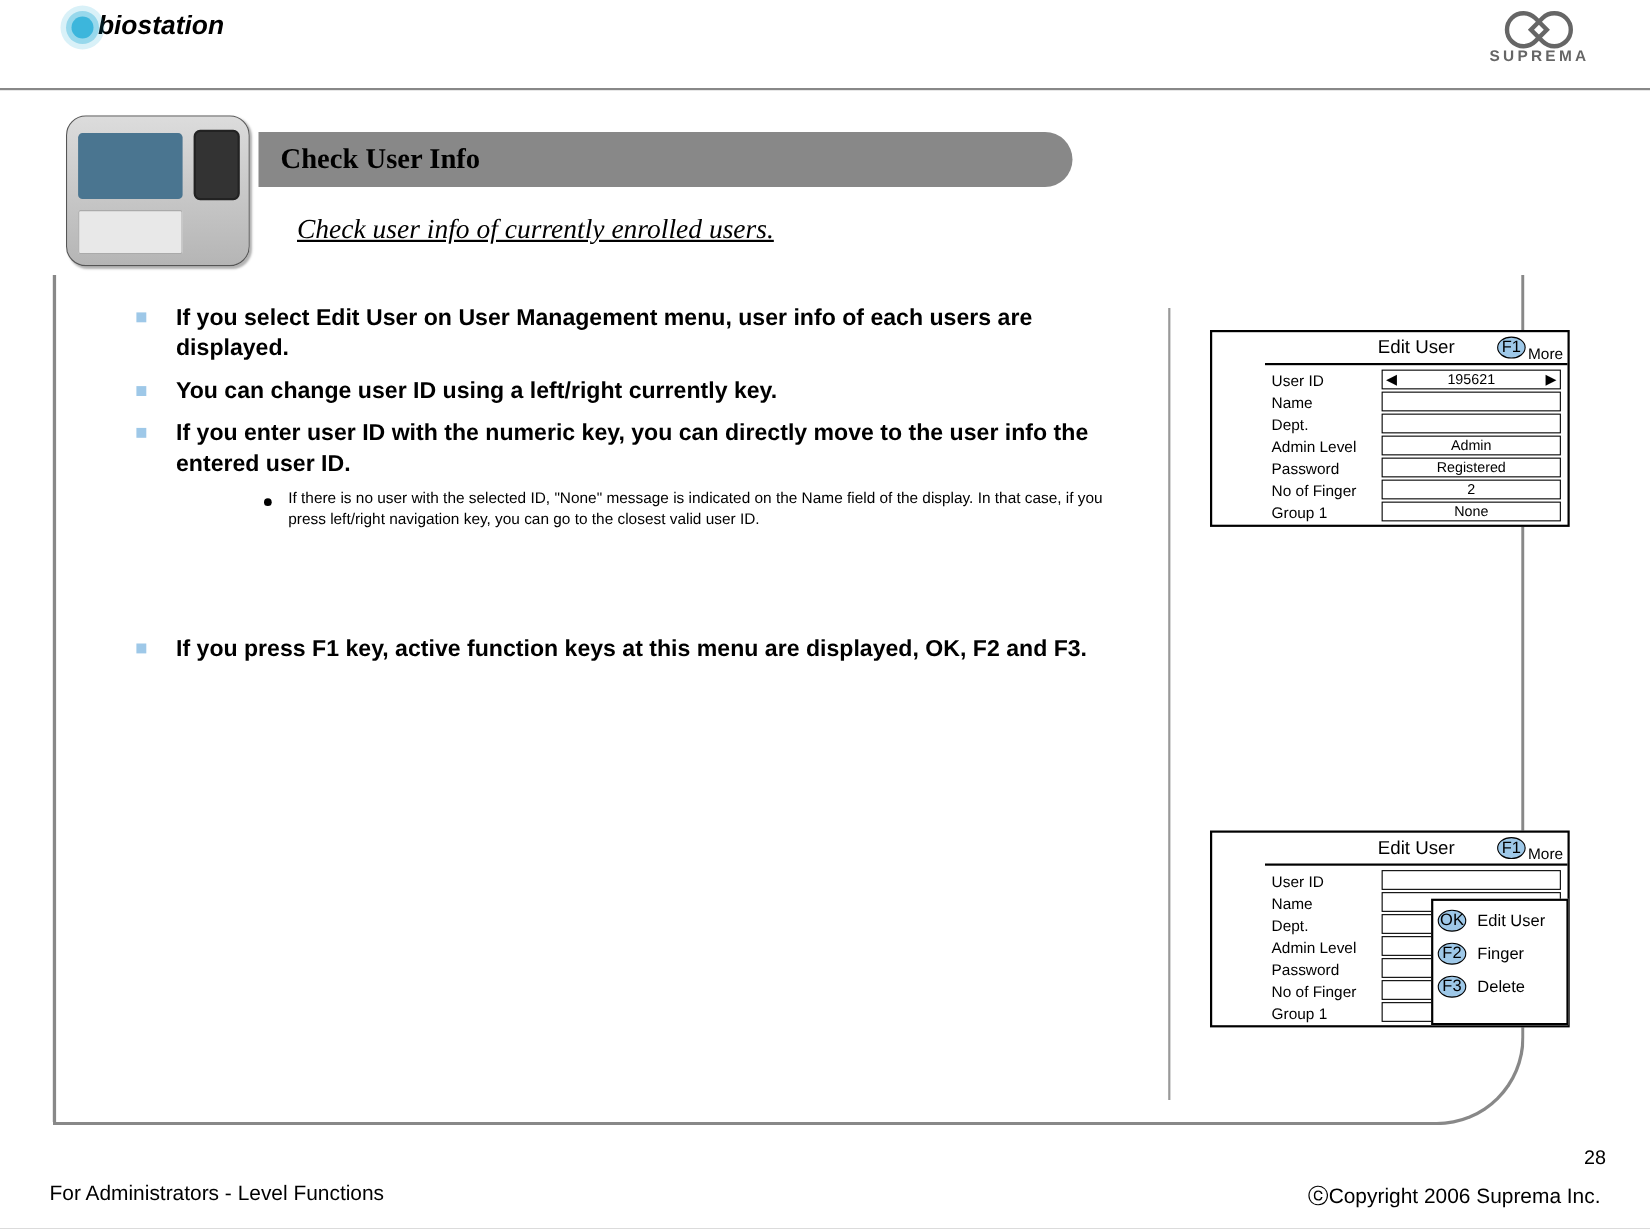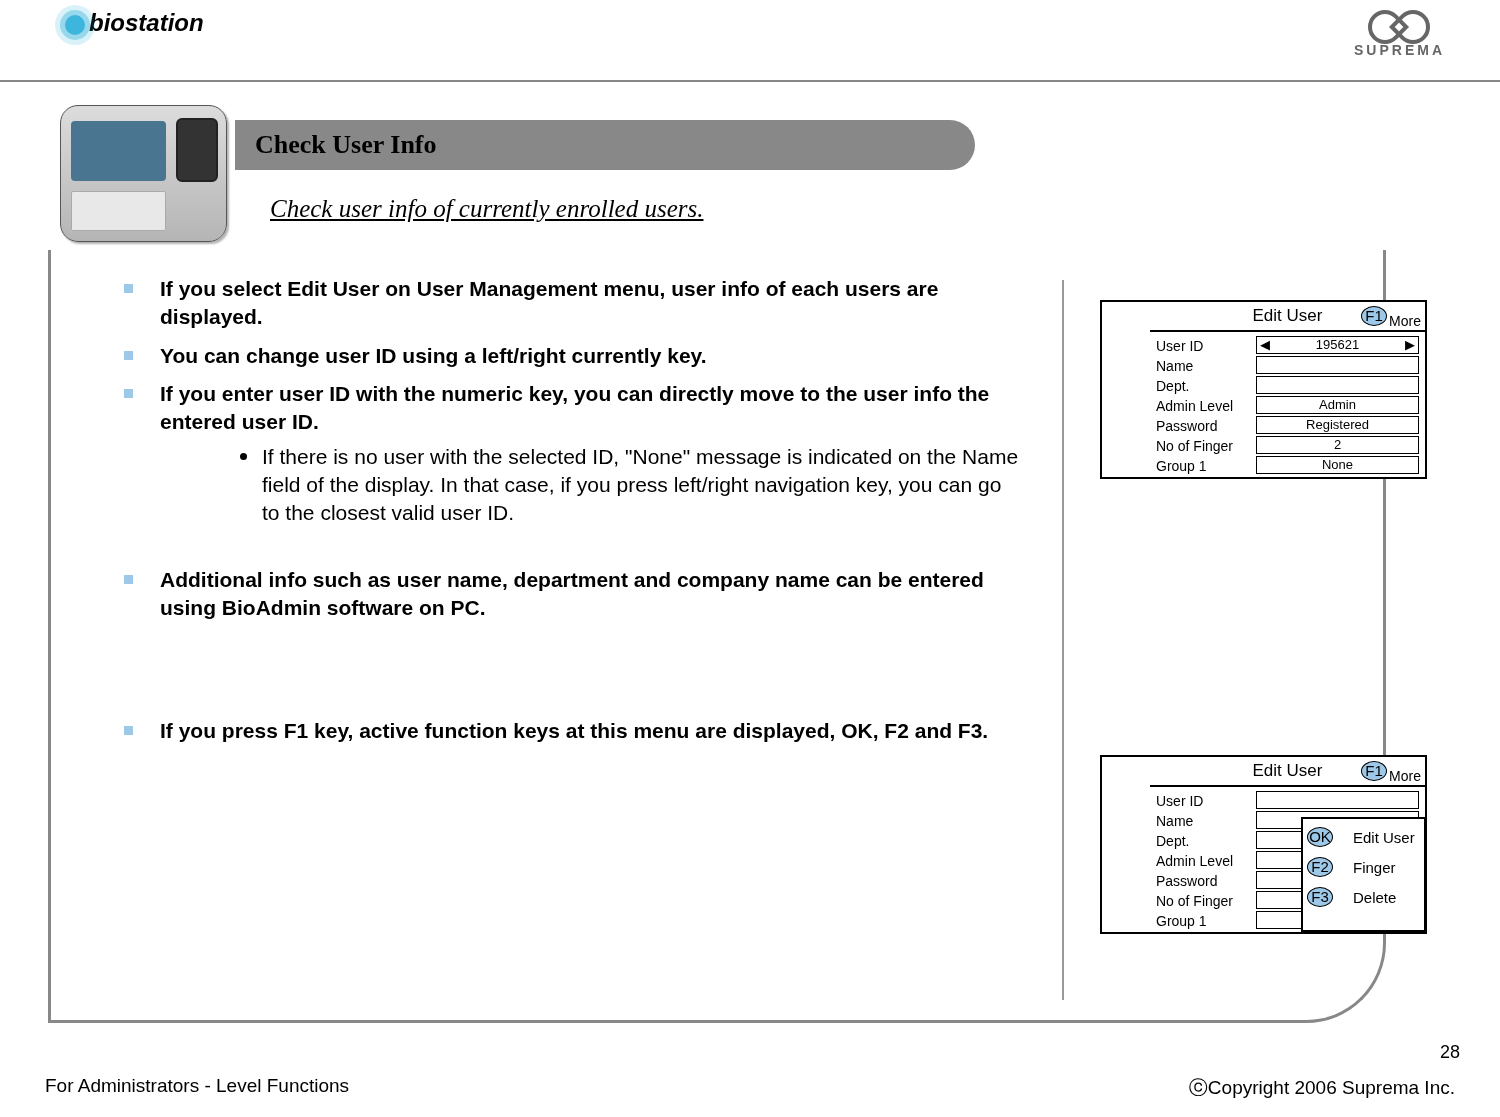--- a/index.html
+++ b/index.html
@@ -151,21 +151,21 @@
     position:absolute;
     left:24px; top:9px;
     width:9px;height:9px;
     background:#9ec8e8;
   }
   .content ul.sub {
     list-style:none;
     padding:0 0 0 80px;
     margin:6px 0 8px 0;
     font-weight:normal;
-    font-size:21px;
+    font-size:14px;
   }
   .content ul.sub > li{
     position:relative;
     padding-left:22px;
     margin-bottom:4px;
   }
   .content ul.sub > li::before{
     content:"";
     position:absolute;
     left:0;top:10px;
@@ -244,21 +244,21 @@
     width:125px;
     height:115px;
     background:#fff;
     border:2px solid #000;
     padding:8px 4px;
     box-sizing:border-box;
   }
   .popup-row{
     display:flex;
     align-items:center;
-    gap:20px;
+    gap:10px;
     margin-bottom:10px;
     font-size:15px;
   }
   .popup-row .fkey{position:static;}
   .page-num{
     position:absolute;
     right:40px; top:1042px;
     font-size:18px;
   }
   .footer{
@@ -297,21 +297,20 @@
 <div class="content">
   <ul class="top">
     <li>If you select Edit User on User Management menu, user info of each users are displayed.</li>
     <li>You can change user ID using a left/right currently key.</li>
     <li>
       <span>If you enter user ID with the numeric key, you can directly move to the user info the entered user ID.</span>
       <ul class="sub">
         <li>If there is no user with the selected ID, "None" message is indicated on the Name field of the display. In that case, if you press left/right navigation key, you can go to the closest valid user ID.</li>
       </ul>
     </li>
-    <li style="margin-top:38px">Additional info such as user name, department and company name can be entered using BioAdmin software on PC.</li>
     <li style="margin-top:95px">If you press F1 key, active function keys at this menu are displayed, OK, F2 and F3.</li>
   </ul>
 </div>
 
 <div class="divider"></div>
 
 <div class="panel p1">
   <div class="panel-head">
     <span>Edit User</span>
     <span class="fkey">F1</span>

